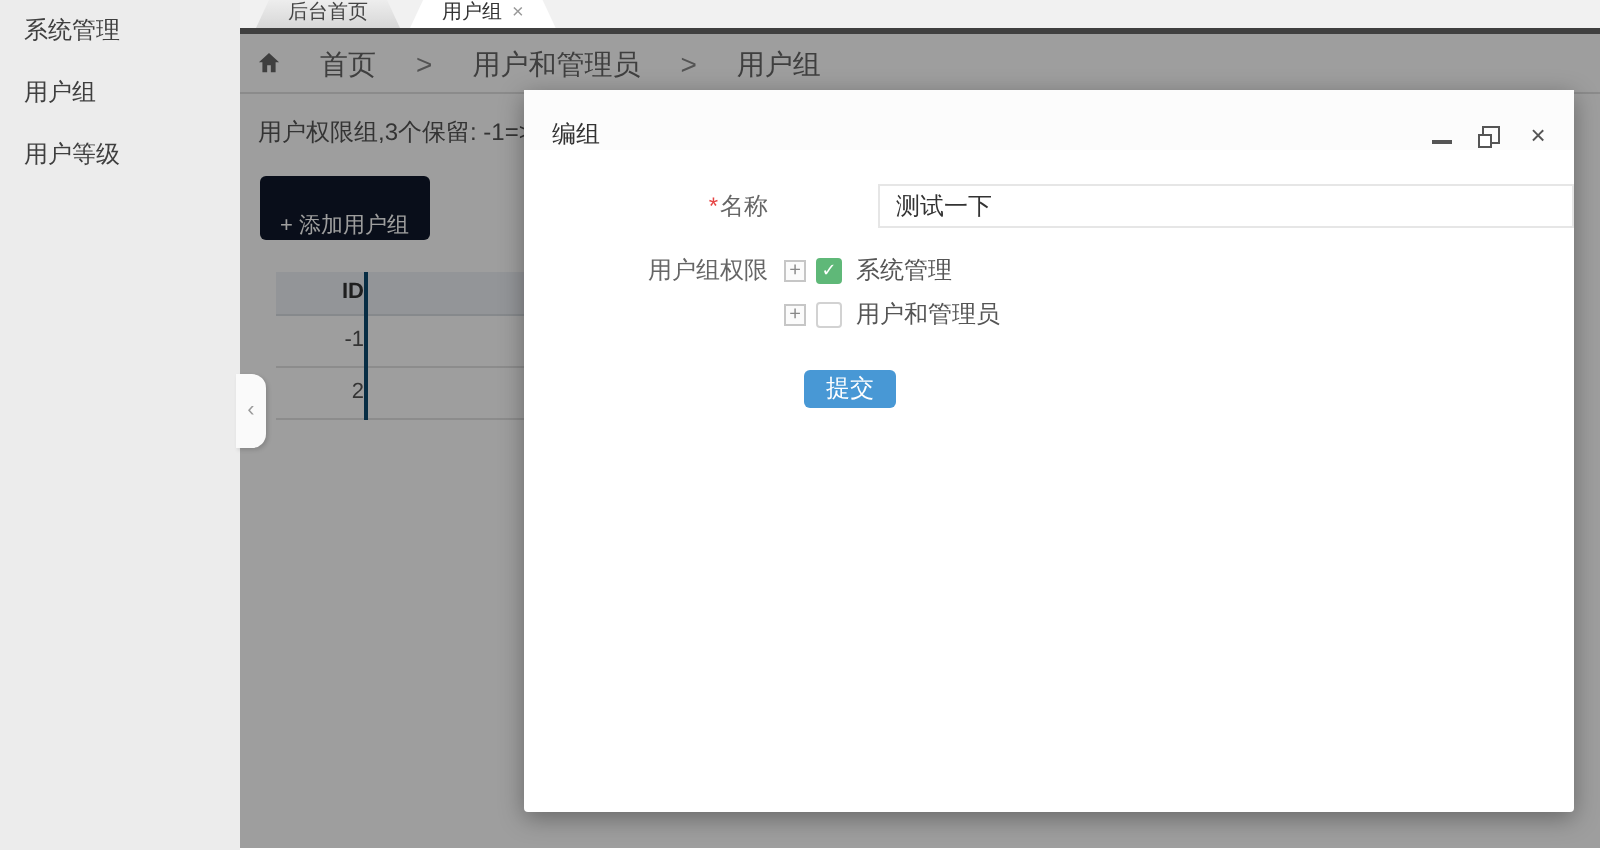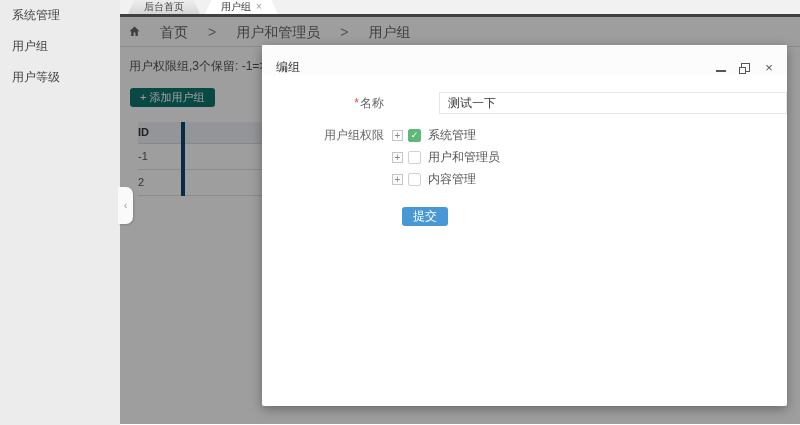--- a/index.html
+++ b/index.html
@@ -22,26 +22,26 @@
   .tab.active { background:#fff; color:#333; }
   .tab-close { font-size:10px; color:#999; line-height:10px; }
 
   
   .content { position:relative; height:407px; background:#fff; }
   .breadcrumb { height:30px; line-height:30px; padding-left:9px; font-size:14px; color:#666; border-bottom:1px solid #e0e0e0; display:flex; align-items:center; gap:20px; }
   .crumb { cursor:pointer; }
   .crumb-sep { color:#888; }
   .home-ic { width:11px; height:11px; display:inline-block; }
   .info-text { margin:11px 0 0 9px; font-size:12px; color:#555; white-space:nowrap; }
-  .btn-add { display:inline-block; margin:13px 0 0 10px; height:19px; line-height:19px; padding:0 10px;
-             background:#0f766e; color:#fff; font-size:11px; border:none; border-radius:3px; cursor:pointer; }
+  .btn-add { display:inline-block; margin:13px 0 0 10px; height:19px; line-height:19px; padding:16px 10px;
+             background:#0f172a; color:#fff; font-size:11px; border:none; border-radius:3px; cursor:pointer; }
   .grid { margin:15px 0 0 18px; border-collapse:collapse; width:560px; font-size:11px; table-layout:fixed; }
   .grid th { background:#edf1f6; color:#333; font-weight:bold; height:21px; border-bottom:1px solid #d9dde2; }
   .grid td { background:#fff; color:#555; height:26px; border-bottom:1px solid #e3e3e3; }
-  .grid th:first-child, .grid td:first-child { width:45px; text-align:left; border-right:4px solid #0c4a6e; }
+  .grid th:first-child, .grid td:first-child { width:45px; text-align:right; border-right:2px solid #0c4a6e; }
 
   
   .overlay { position:absolute; left:0; top:0; right:0; bottom:0; background:rgba(0,0,0,0.38); z-index:4; }
 
   
   .collapse-handle { position:absolute; left:118px; top:187px; width:15px; height:37px; background:#fafafa;
                      border-radius:0 7px 7px 0; z-index:6; display:flex; align-items:center; justify-content:center;
                      box-shadow:1px 1px 2px rgba(0,0,0,0.15); cursor:pointer; }
   .collapse-handle span { color:#9a9a9a; font-size:11px; line-height:11px; }
 
@@ -166,23 +166,18 @@
           <span class="cbox checked">
               <span class="tick">✓</span>
             </span>
           <span class="tree-label">系统管理</span>
         </div>
         <div class="tree-row">
           <span class="expander"></span>
           <span class="cbox"></span>
           <span class="tree-label">用户和管理员</span>
         </div>
-        <div class="tree-row">
-          <span class="expander"></span>
-          <span class="cbox"></span>
-          <span class="tree-label">内容管理</span>
-        </div>
       </div>
     </div>
 
     <button class="btn-submit">提交</button>
   </div>
 </div>
 
 </body></html>

